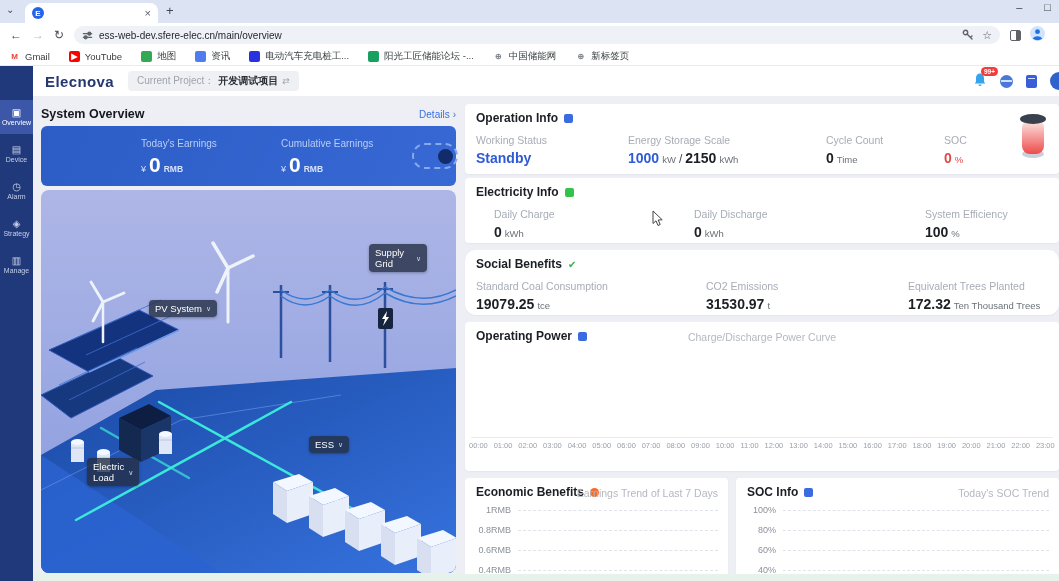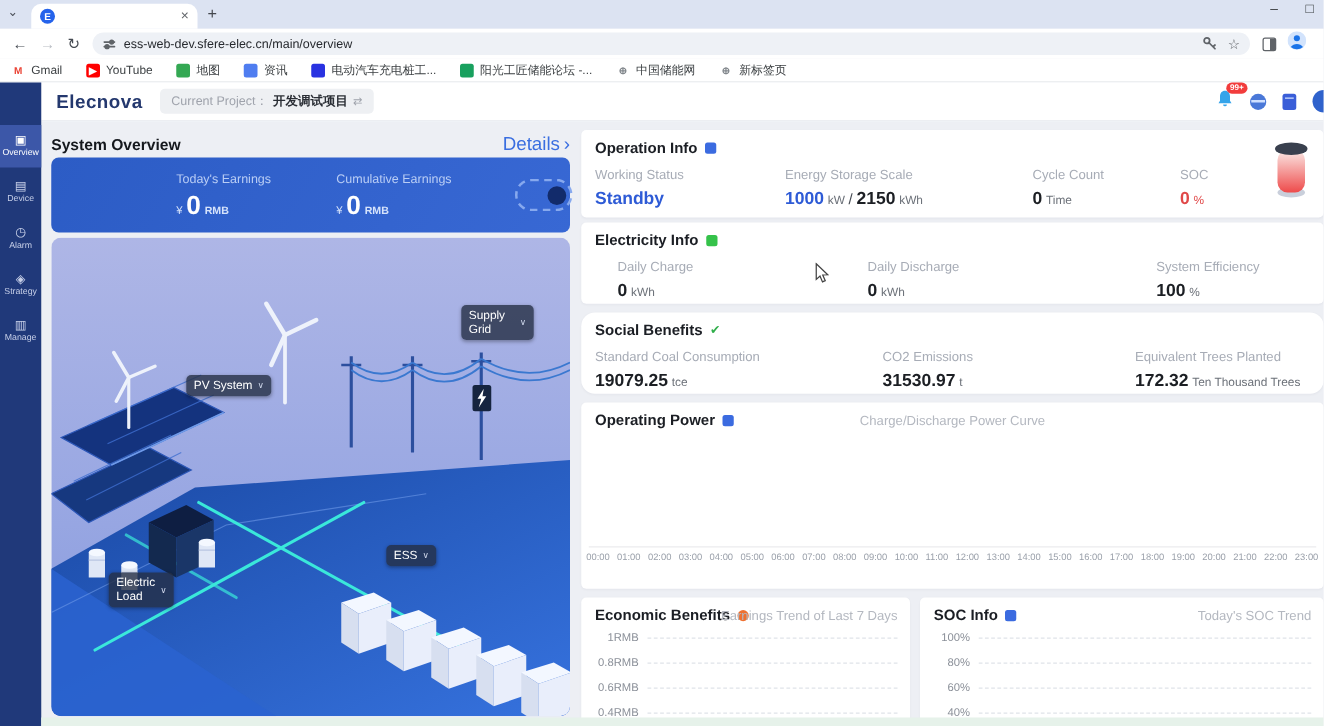--- a/index.html
+++ b/index.html
@@ -50,24 +50,24 @@
   .sidebar { position:absolute; left:0; top:66px; width:33px; height:515px; background:#20397a; }
   .side-item { width:33px; height:34px; margin-top:3px; display:flex; flex-direction:column; align-items:center; justify-content:center; gap:1px; color:#c6cfe8; }
   .side-item:first-child { margin-top:34px; }
   .side-item.active { background:#3c57a8; color:#fff; }
   .side-glyph { font-size:10px; line-height:10px; }
   .side-label { font-size:7px; }
 
   
   .sys-title-row { position:absolute; left:41px; top:107px; width:415px; display:flex; align-items:center; }
   .sys-title { font-size:12.5px; font-weight:bold; color:#15181d; }
-  .details-link { margin-left:auto; font-size:15px; color:#3a6ee0; display:flex; gap:3px; align-items:center; }
+  .details-link { margin-left:auto; font-size:10px; color:#3a6ee0; display:flex; gap:3px; align-items:center; }
   .earn-card { position:absolute; left:41px; top:126px; width:415px; height:60px; border-radius:6px; background:linear-gradient(120deg,#2c5cc5,#3868d4); }
   .earn-block { position:absolute; top:12px; }
-  .earn-block.b1 { left:100px; } .earn-block.b2 { left:228px; }
+  .earn-block.b1 { left:100px; } .earn-block.b2 { left:240px; }
   .earn-label { font-size:10px; color:#b9cdf5; }
   .earn-val { margin-top:4px; color:#fff; display:flex; align-items:baseline; gap:3px; }
   .earn-cur { font-size:9px; color:#d6e3fb; }
   .earn-num { font-size:21px; font-weight:bold; }
   .earn-unit { font-size:8.5px; color:#d6e3fb; font-weight:bold; }
   .earn-toggle { position:absolute; right:-2px; top:17px; width:46px; height:26px; border:2px dashed #87a9ee; border-radius:14px; }
   .earn-toggle .knob { position:absolute; right:3px; top:3.5px; width:15px; height:15px; border-radius:50%; background:#122b6b; }
 
   .scene-card { position:absolute; left:41px; top:190px; width:415px; height:383px; border-radius:8px; overflow:hidden; }
   .scene-pill { position:absolute; background:rgba(36,46,68,.8); color:#fff; font-size:9.5px; border-radius:4px; padding:3px 6px; display:flex; align-items:center; gap:4px; line-height:11px; box-shadow:0 1px 3px rgba(0,0,0,.3); }

